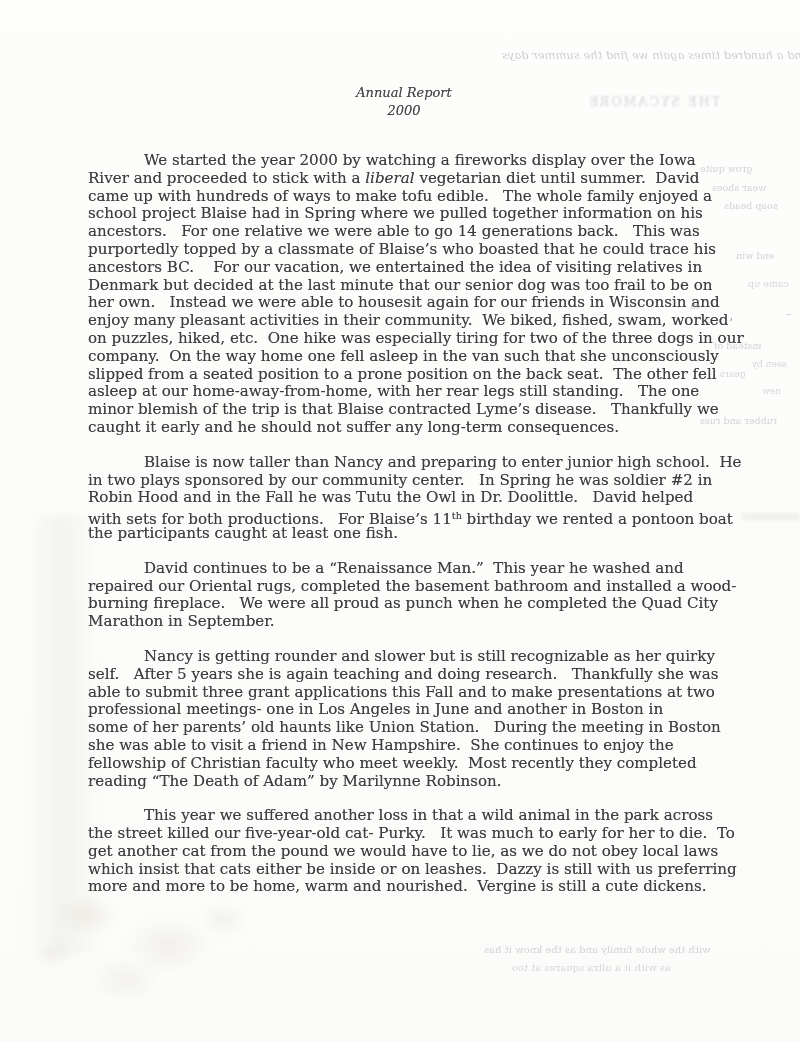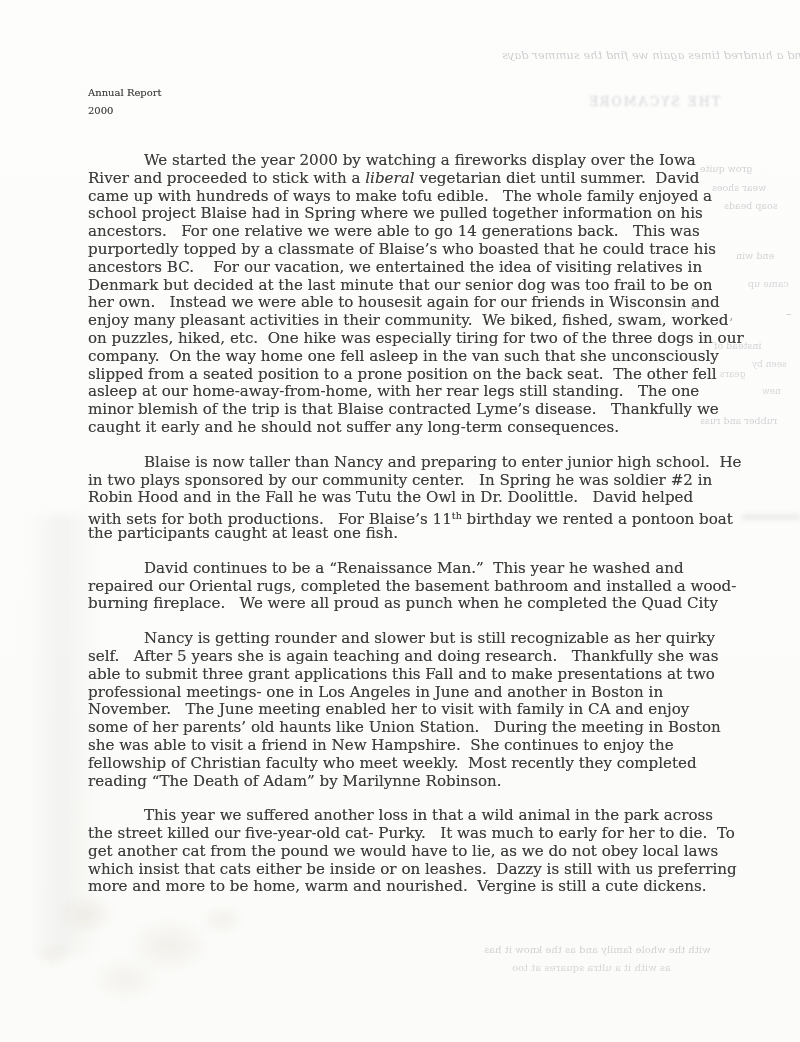--- a/index.html
+++ b/index.html
@@ -4,23 +4,24 @@
 <style>
   html,body { margin:0; padding:0; background:#e9e9e9; }
   .page {
     position:relative; width:800px; height:1042px; margin:0 auto;
     background:linear-gradient(180deg,#fdfdfc 0%,#fcfcfb 55%,#fbfbf9 100%);
     overflow:hidden;
     font-family:"DejaVu Serif","Liberation Serif",serif;
   }
   .title-block {
     position:absolute; left:88px; top:84px; width:632px;
-    color:#474747;
-    font-size:10px; line-height:18px;
+    text-align:center; color:#474747;
+    font-size:13px; line-height:18px;
     text-shadow:0 0 .4px rgba(70,70,70,.6);
+    font-style:italic;
   }
   .body-text {
     position:absolute; left:88px; top:135px; width:648px;
     font-size:15.1px; color:#3d3d3d;
     text-shadow:0 0 .4px rgba(61,61,61,.55);
   }
   .line { white-space:pre; height:17.8px; line-height:17.8px; }
   .line.first { padding-left:56px;margin-top:17px; }
   .i { font-style:italic; }
   .u { text-underline-offset:2px; }
@@ -89,25 +90,25 @@
       <div class="line"><span>minor blemish of the trip is that Blaise contracted Lyme’s disease.   Thankfully we</span></div>
       <div class="line"><span>caught it early and he should not suffer any long-term consequences.</span></div>
       <div class="line first"><span>Blaise is now taller than Nancy and preparing to enter junior high school.  He</span></div>
       <div class="line"><span>in two plays sponsored by our community center.   In Spring he was soldier #2 in</span></div>
       <div class="line"><span class="u">Robin Hood</span><span> and in the Fall he was Tutu the Owl in </span><span class="u">Dr. Doolittle</span><span>.   David helped</span></div>
       <div class="line"><span>with sets for both productions.   For Blaise’s 11</span><span class="sup">th</span><span> birthday we rented a pontoon boat</span></div>
       <div class="line"><span>the participants caught at least one fish.</span></div>
       <div class="line first"><span>David continues to be a “Renaissance Man.”  This year he washed and</span></div>
       <div class="line"><span>repaired our Oriental rugs, completed the basement bathroom and installed a wood-</span></div>
       <div class="line"><span>burning fireplace.   We were all proud as punch when he completed the Quad City</span></div>
+      <div class="line"><span>Marathon in September.</span></div>
       <div class="line first"><span>Nancy is getting rounder and slower but is still recognizable as her quirky</span></div>
       <div class="line"><span>self.   After 5 years she is again teaching and doing research.   Thankfully she was</span></div>
       <div class="line"><span>able to submit three grant applications this Fall and to make presentations at two</span></div>
       <div class="line"><span>professional meetings- one in Los Angeles in June and another in Boston in</span></div>
-      <div class="line"><span>November.   The June meeting enabled her to visit with family in CA and enjoy</span></div>
       <div class="line"><span>some of her parents’ old haunts like Union Station.   During the meeting in Boston</span></div>
       <div class="line"><span>she was able to visit a friend in New Hampshire.  She continues to enjoy the</span></div>
       <div class="line"><span>fellowship of Christian faculty who meet weekly.  Most recently they completed</span></div>
       <div class="line"><span>reading “The Death of Adam” by Marilynne Robinson.</span></div>
       <div class="line first"><span>This year we suffered another loss in that a wild animal in the park across</span></div>
       <div class="line"><span>the street killed our five-year-old cat- Purky.   It was much to early for her to die.  To</span></div>
       <div class="line"><span>get another cat from the pound we would have to lie, as we do not obey local laws</span></div>
       <div class="line"><span>which insist that cats either be inside or on leashes.  Dazzy is still with us preferring</span></div>
       <div class="line"><span>more and more to be home, warm and nourished.  Vergine is still a cute dickens.</span></div>
     </div>

